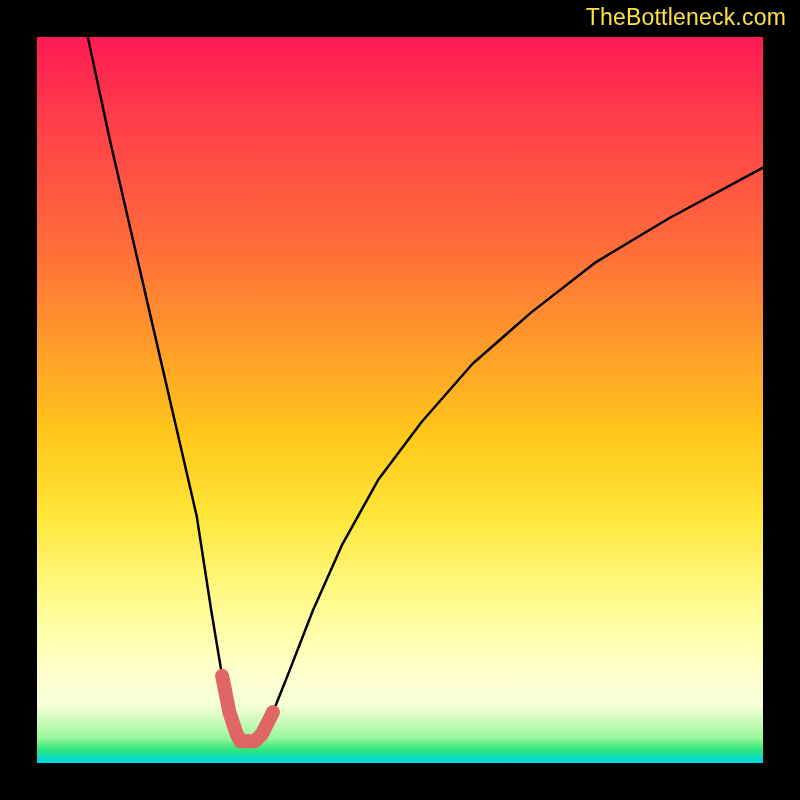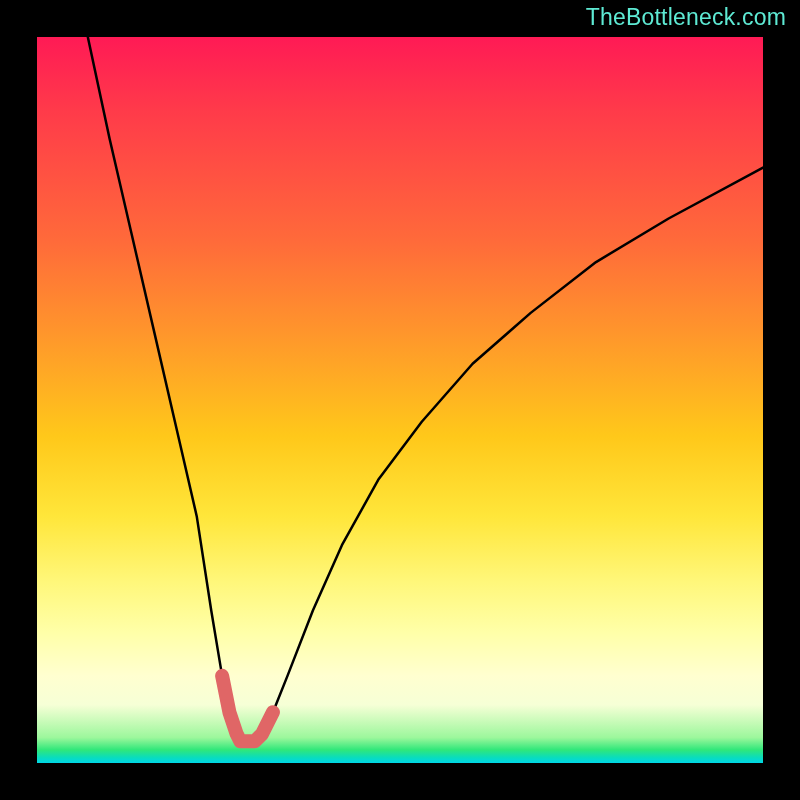--- a/index.html
+++ b/index.html
@@ -41,21 +41,21 @@
       #9cf79c 96.5%,
       #2fe77a 98.2%,
       #08dcc0 99.3%,
       #00d6e6 100%
     );
   }
   .watermark {
     position: absolute;
     top: 4px;
     right: 14px;
-    color: #5eead4;
+    color: #fde047;
     font-size: 23px;
     font-weight: 500;
     letter-spacing: 0.2px;
     user-select: none;
   }
   svg.curve {
     position: absolute;
     left: 0;
     top: 0;
     width: 726px;

